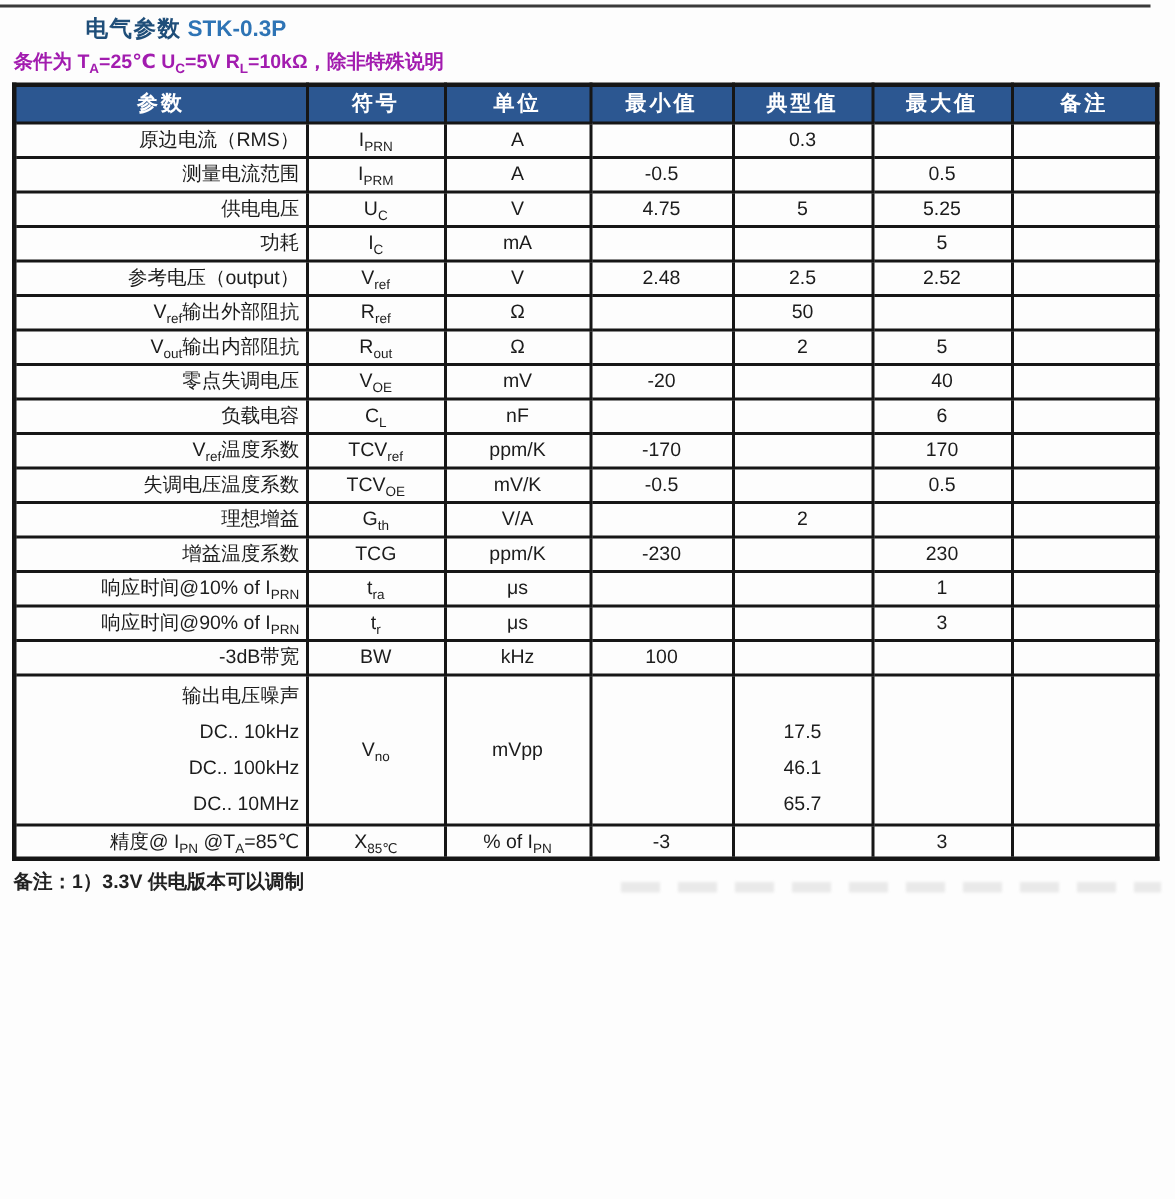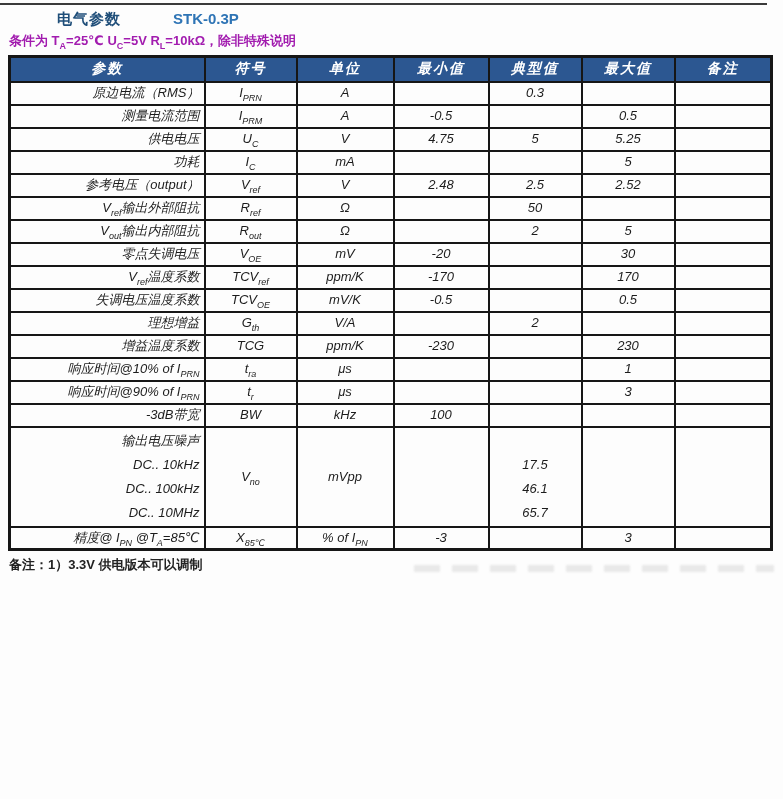--- a/index.html
+++ b/index.html
@@ -23,35 +23,34 @@
     margin:3px 16px 0 0;
     border-top:2px solid #3a3a3a;
     height:0;
   }
   .title-line{
     margin:5px 0 3px 9px;
     font-size:15px;
     font-weight:bold;
     letter-spacing:1px;
   }
-  .title-line .label{color:var(--title-label);margin-right:14px;padding-left:48px;}
-  .title-line .model{color:var(--title-model);letter-spacing:0;margin-left:38px;}
+  .title-line .label{color:var(--title-label);margin-right:4px;padding-left:48px;}
+  .title-line .model{color:var(--title-model);letter-spacing:0;}
   .condition-line{
     margin:0 0 5px 9px;
     font-size:13px;
     font-weight:bold;
     color:#a21caf;
   }
   table.params{
     margin-left:8px;
     border-collapse:collapse;
     table-layout:fixed;
     width:762px;
     border:3px solid var(--border);
-    font-style:italic;
   }
   col.w-param{width:195px;}
   col.w-symbol{width:92px;}
   col.w-unit{width:97px;}
   col.w-min{width:95px;}
   col.w-typ{width:93px;}
   col.w-max{width:93px;}
   col.w-note{width:97px;}
   th{
     background:var(--header-bg);
@@ -197,21 +196,30 @@
         <td class="c-typ">2</td>
         <td class="c-max">5</td>
         <td class="c-note"></td>
       </tr>
       <tr class="row-7">
         <td class="c-param">零点失调电压</td>
         <td class="c-symbol">V<sub>OE</sub></td>
         <td class="c-unit">mV</td>
         <td class="c-min">-20</td>
         <td class="c-typ"></td>
-        <td class="c-max">30</td>
+        <td class="c-max">40</td>
+        <td class="c-note"></td>
+      </tr>
+      <tr class="row-8">
+        <td class="c-param">负载电容</td>
+        <td class="c-symbol">C<sub>L</sub></td>
+        <td class="c-unit">nF</td>
+        <td class="c-min"></td>
+        <td class="c-typ"></td>
+        <td class="c-max">6</td>
         <td class="c-note"></td>
       </tr>
       <tr class="row-10">
         <td class="c-param">V<sub>ref</sub>温度系数</td>
         <td class="c-symbol">TCV<sub>ref</sub></td>
         <td class="c-unit">ppm/K</td>
         <td class="c-min">-170</td>
         <td class="c-typ"></td>
         <td class="c-max">170</td>
         <td class="c-note"></td>

